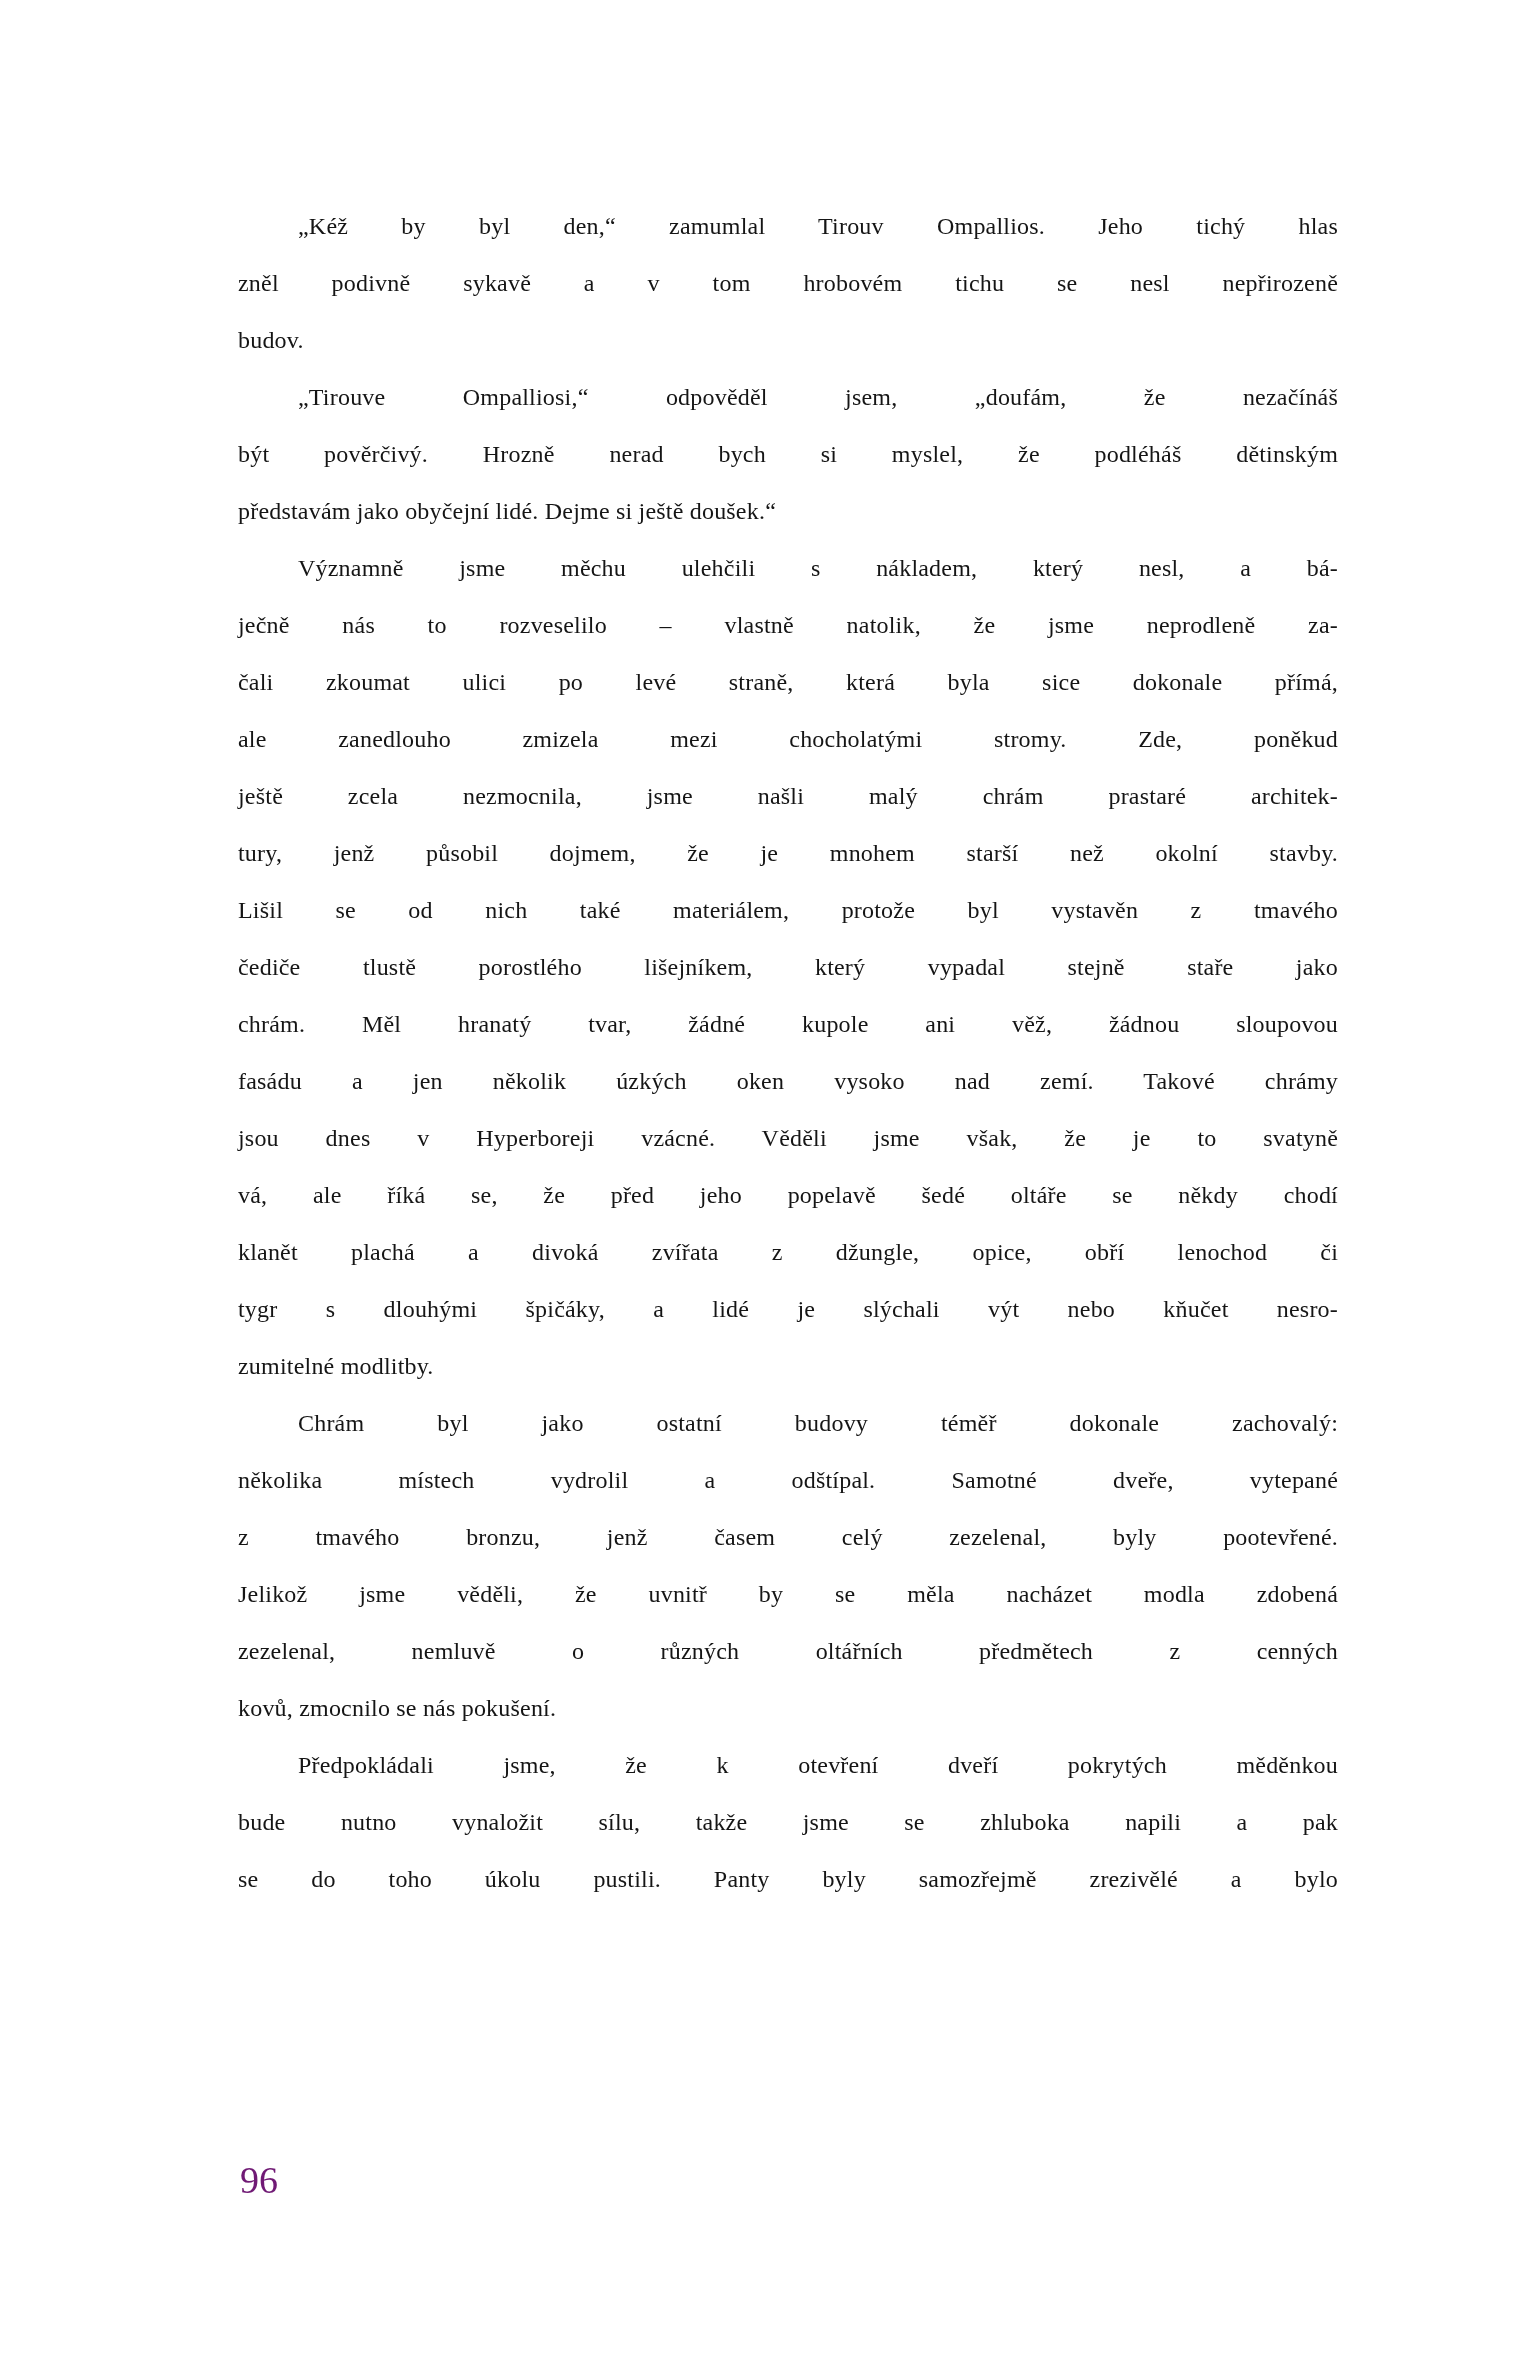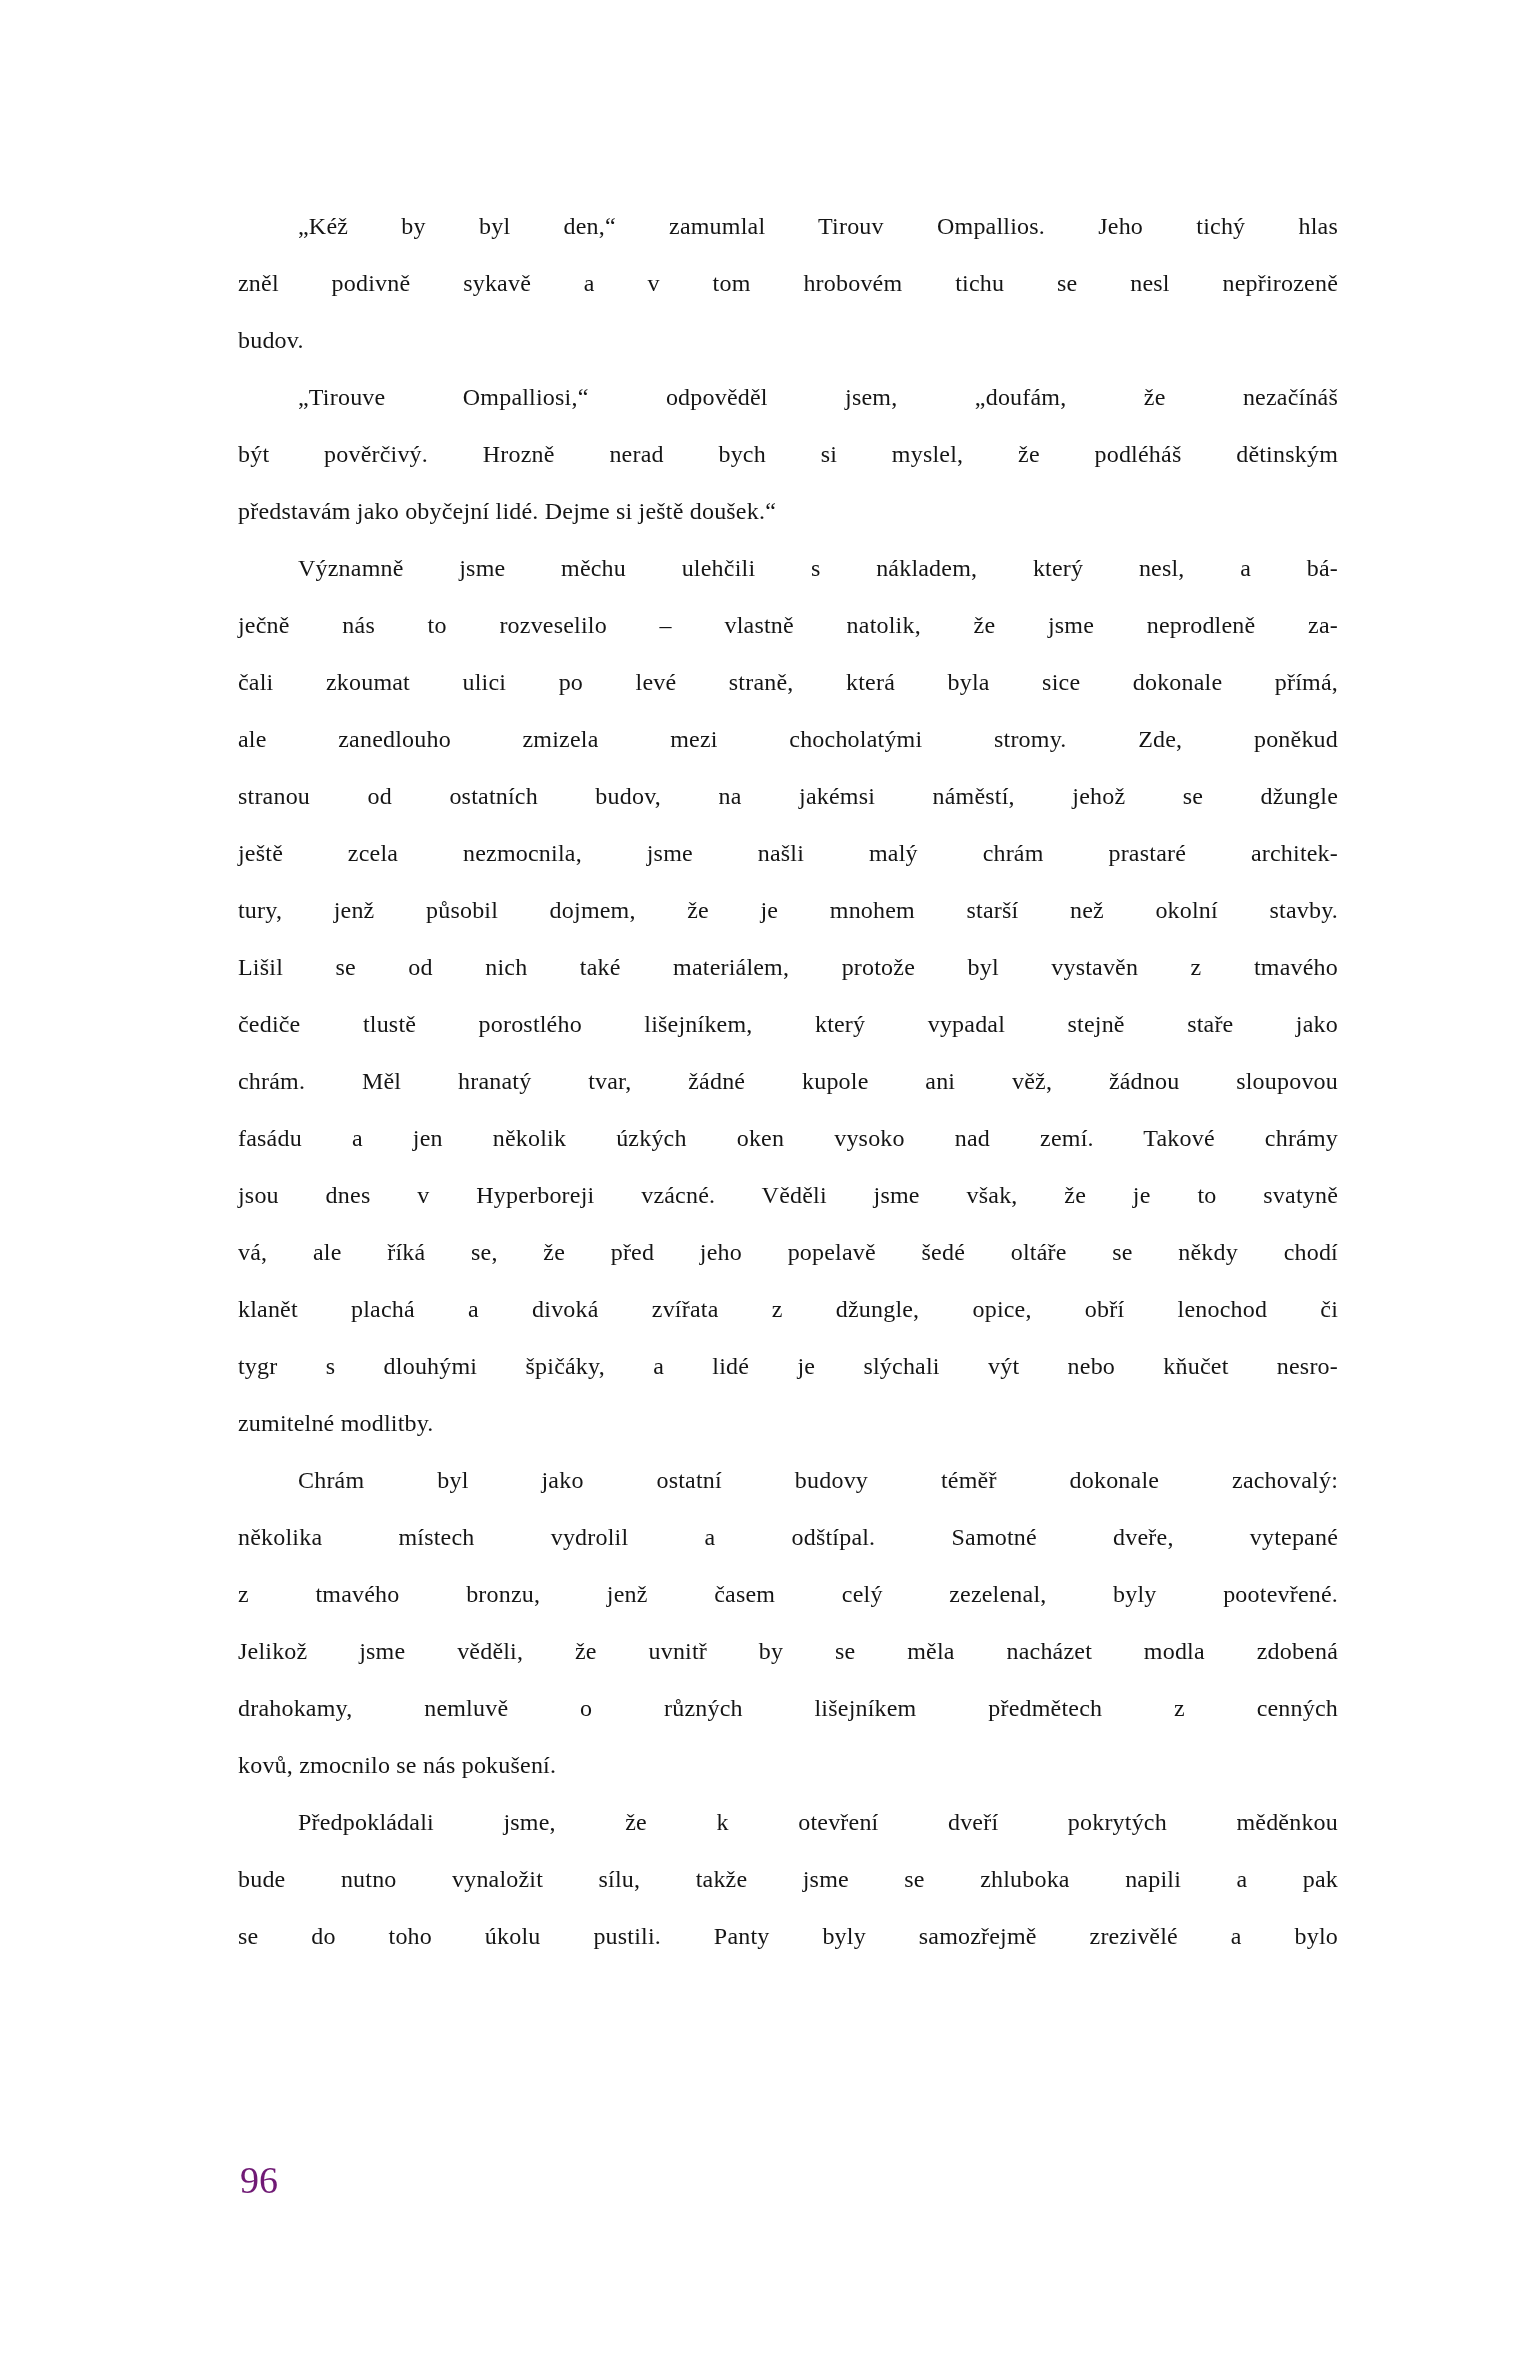--- a/index.html
+++ b/index.html
@@ -62,39 +62,38 @@
       <div class="paragraph">
         <div class="line first">„Tirouve Ompalliosi,“ odpověděl jsem, „doufám, že nezačínáš</div>
         <div class="line">být pověrčivý. Hrozně nerad bych si myslel, že podléháš dětinským</div>
         <div class="line short-last">představám jako obyčejní lidé. Dejme si ještě doušek.“</div>
       </div>
       <div class="paragraph">
         <div class="line first">Významně jsme měchu ulehčili s nákladem, který nesl, a bá-</div>
         <div class="line">ječně nás to rozveselilo – vlastně natolik, že jsme neprodleně za-</div>
         <div class="line">čali zkoumat ulici po levé straně, která byla sice dokonale přímá,</div>
         <div class="line">ale zanedlouho zmizela mezi chocholatými stromy. Zde, poněkud</div>
-        <div class="line">stranou od ostatních budov, na jakémsi náměstí, jehož se džungle</div>
         <div class="line">ještě zcela nezmocnila, jsme našli malý chrám prastaré architek-</div>
         <div class="line">tury, jenž působil dojmem, že je mnohem starší než okolní stavby.</div>
         <div class="line">Lišil se od nich také materiálem, protože byl vystavěn z tmavého</div>
         <div class="line">čediče tlustě porostlého lišejníkem, který vypadal stejně staře jako</div>
         <div class="line">chrám. Měl hranatý tvar, žádné kupole ani věž, žádnou sloupovou</div>
         <div class="line">fasádu a jen několik úzkých oken vysoko nad zemí. Takové chrámy</div>
         <div class="line">jsou dnes v Hyperboreji vzácné. Věděli jsme však, že je to svatyně</div>
         <div class="line">vá, ale říká se, že před jeho popelavě šedé oltáře se někdy chodí</div>
         <div class="line">klanět plachá a divoká zvířata z džungle, opice, obří lenochod či</div>
         <div class="line">tygr s dlouhými špičáky, a lidé je slýchali výt nebo kňučet nesro-</div>
         <div class="line short-last">zumitelné modlitby.</div>
       </div>
       <div class="paragraph">
         <div class="line first">Chrám byl jako ostatní budovy téměř dokonale zachovalý:</div>
         <div class="line">několika místech vydrolil a odštípal. Samotné dveře, vytepané</div>
         <div class="line">z tmavého bronzu, jenž časem celý zezelenal, byly pootevřené.</div>
         <div class="line">Jelikož jsme věděli, že uvnitř by se měla nacházet modla zdobená</div>
-        <div class="line">drahokamy, nemluvě o různých lišejníkem předmětech z cenných</div>
+        <div class="line">zezelenal, nemluvě o různých oltářních předmětech z cenných</div>
         <div class="line short-last">kovů, zmocnilo se nás pokušení.</div>
       </div>
       <div class="paragraph">
         <div class="line first">Předpokládali jsme, že k otevření dveří pokrytých měděnkou</div>
         <div class="line">bude nutno vynaložit sílu, takže jsme se zhluboka napili a pak</div>
         <div class="line">se do toho úkolu pustili. Panty byly samozřejmě zrezivělé a bylo</div>
       </div>
     </section>
   <div class="page-number">96</div>
 </main>

